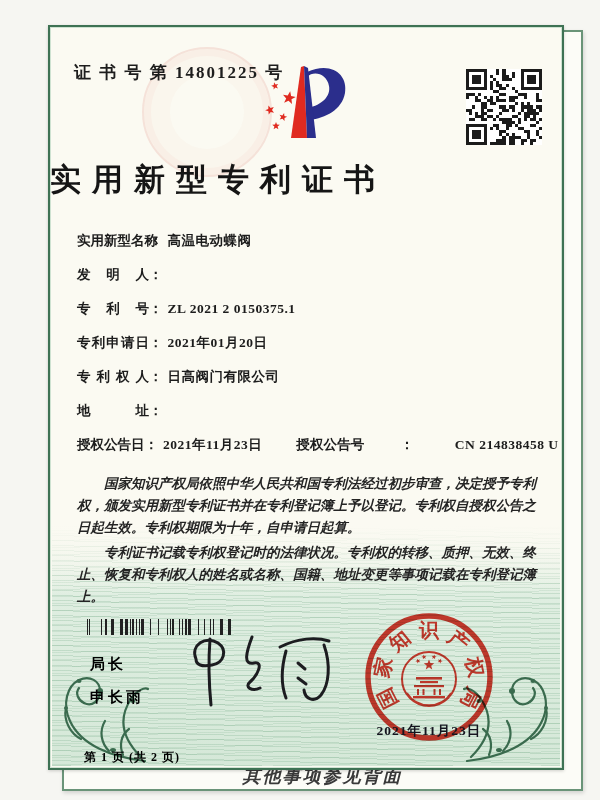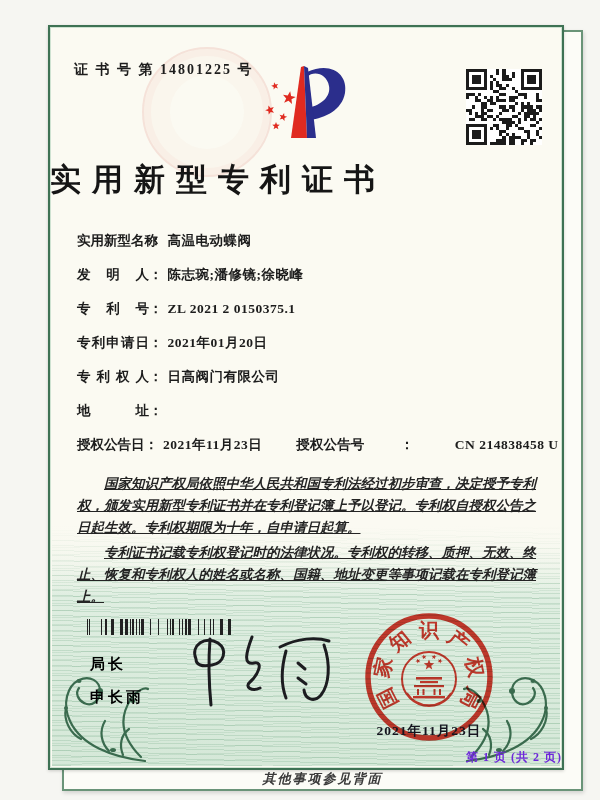--- a/index.html
+++ b/index.html
@@ -3,21 +3,21 @@
 <meta charset="utf-8">
 <style>
   html,body{margin:0;padding:0;}
   body{width:600px;height:800px;background:#eef0ec;font-family:"Liberation Serif","DejaVu Serif",serif;}
   .stage{position:relative;width:600px;height:800px;background:#f6f6f2;overflow:hidden;}
 
   
   .page2{position:absolute;left:62px;top:30px;width:517px;height:757px;background:#fcfcf7;
          border:2px solid #6a9478;box-shadow:1px 2px 4px rgba(0,0,0,.15);}
   .back-note{position:absolute;left:0;right:0;bottom:1px;text-align:center;font-style:italic;
-             font-size:13px;letter-spacing:2px;color:#3a3a3a;font-weight:600;}
+             font-size:18px;letter-spacing:2px;color:#3a3a3a;font-weight:600;}
 
   
   .cert{position:absolute;left:48px;top:25px;width:512px;height:741px;background:#fbfaf2;
         border:2px solid #3e7254;box-shadow:inset 0 0 0 1px rgba(170,205,182,.55),0 1px 3px rgba(0,0,0,.18);}
 
   .guilloche{position:absolute;left:2px;right:2px;bottom:2px;top:498px;
     background:
       repeating-linear-gradient(1.5deg, rgba(96,158,118,.22) 0 1px, rgba(0,0,0,0) 1px 5px),
       repeating-linear-gradient(-1.5deg, rgba(96,158,118,.15) 0 1px, rgba(0,0,0,0) 1px 7px),
       linear-gradient(180deg, rgba(230,241,230,.25) 0%, #dfeee1 30%, #d5e8d8 100%);}
@@ -25,52 +25,52 @@
       background:linear-gradient(180deg,#fbfaf2 0%,rgba(251,250,242,0) 100%);}
 
   .ornament{position:absolute;bottom:3px;width:96px;height:118px;z-index:2;}
   .ornament.left{left:3px;}
   .ornament.right{right:3px;transform:scaleX(-1);}
 
   .watermark{position:absolute;left:92px;top:20px;width:126px;height:126px;border-radius:50%;
       border:2px solid rgba(224,128,118,.20);
       box-shadow:inset 0 0 0 7px rgba(238,168,158,.08), inset 0 0 0 26px rgba(238,168,158,.05);}
 
-  .cert-no{position:absolute;left:24px;top:34px;font-size:14px;letter-spacing:2px;color:#1d1d1d;font-weight:600;}
+  .cert-no{position:absolute;left:24px;top:34px;font-size:17px;letter-spacing:2px;color:#1d1d1d;font-weight:600;}
   .logo{position:absolute;left:200px;top:28px;width:105px;height:96px;}
   .qr{position:absolute;left:416px;top:42px;width:76px;height:76px;background:#fff;}
 
   .title{position:absolute;left:0;right:0;top:132px;font-size:31px;font-weight:700;
          letter-spacing:11px;color:#151515;}
 
   .fields{position:absolute;left:27px;top:206px;right:18px;font-size:13.5px;color:#1c1c1c;}
   .f-row{display:flex;margin-bottom:19px;line-height:15px;white-space:nowrap;}
   .f-label{display:inline-block;width:72px;text-align:justify;text-align-last:justify;text-justify:inter-character;font-weight:700;}
   .f-colon{font-weight:700;margin-right:5px;}
   .f-value{font-weight:600;letter-spacing:.5px;}
   .f-pair2{margin-left:34px;display:flex;gap:36px;}
   .f-pair2 .f-label{width:68px;}
 
   .paras{position:absolute;left:27px;top:446px;width:462px;font-size:13.5px;line-height:22px;
          font-style:italic;color:#242424;font-weight:600;}
-  .paras p{margin:0 0 3px 0;text-indent:2em;text-decoration:underline;}
+  .paras p{margin:0 0 3px 0;text-indent:2em;}
 
   .barcode{position:absolute;left:37px;top:592px;width:148px;height:16px;z-index:3;}
 
   .director{position:absolute;left:40px;top:628px;z-index:3;font-size:15px;letter-spacing:3px;color:#000000;font-weight:600;}
   .director div{margin-bottom:14px;}
   .signature{position:absolute;left:130px;top:598px;width:160px;height:95px;z-index:3;}
 
   .seal{position:absolute;left:314px;top:585px;width:130px;height:130px;z-index:4;
         mix-blend-mode:multiply;opacity:.92;}
   .seal-date{position:absolute;left:304px;top:695px;width:150px;text-align:center;z-index:5;
         font-size:13.5px;font-weight:700;letter-spacing:1px;color:#15151f;}
 
-  .page-num{position:absolute;left:0;right:0;top:722px;text-align:right;font-size:12px;
-        letter-spacing:1px;color:#6d28d9;font-weight:600;z-index:3;padding-left:34px;}
+  .page-num{position:absolute;left:0;right:0;top:722px;text-align:left;font-size:12px;
+        letter-spacing:1px;color:#000000;font-weight:600;z-index:3;padding-left:34px;}
 </style>
 </head>
 <body>
 
 <div class="stage">
 
   <div class="page2">
     <div class="back-note">其他事项参见背面</div>
   </div>
 
@@ -327,21 +327,20 @@
 
     <div class="fields">
       <div class="f-row">
         <span class="f-label">实用新型名称</span>
           <span class="f-colon">：</span>
           <span class="f-value">高温电动蝶阀</span>
       </div>
       <div class="f-row">
         <span class="f-label">发明人</span>
           <span class="f-colon">：</span>
-          <span class="f-value">陈志琬;潘修镜;徐晓峰</span>
       </div>
       <div class="f-row">
         <span class="f-label">专利号</span>
           <span class="f-colon">：</span>
           <span class="f-value">ZL 2021 2 0150375.1</span>
       </div>
       <div class="f-row">
         <span class="f-label">专利申请日</span>
           <span class="f-colon">：</span>
           <span class="f-value">2021年01月20日</span>

